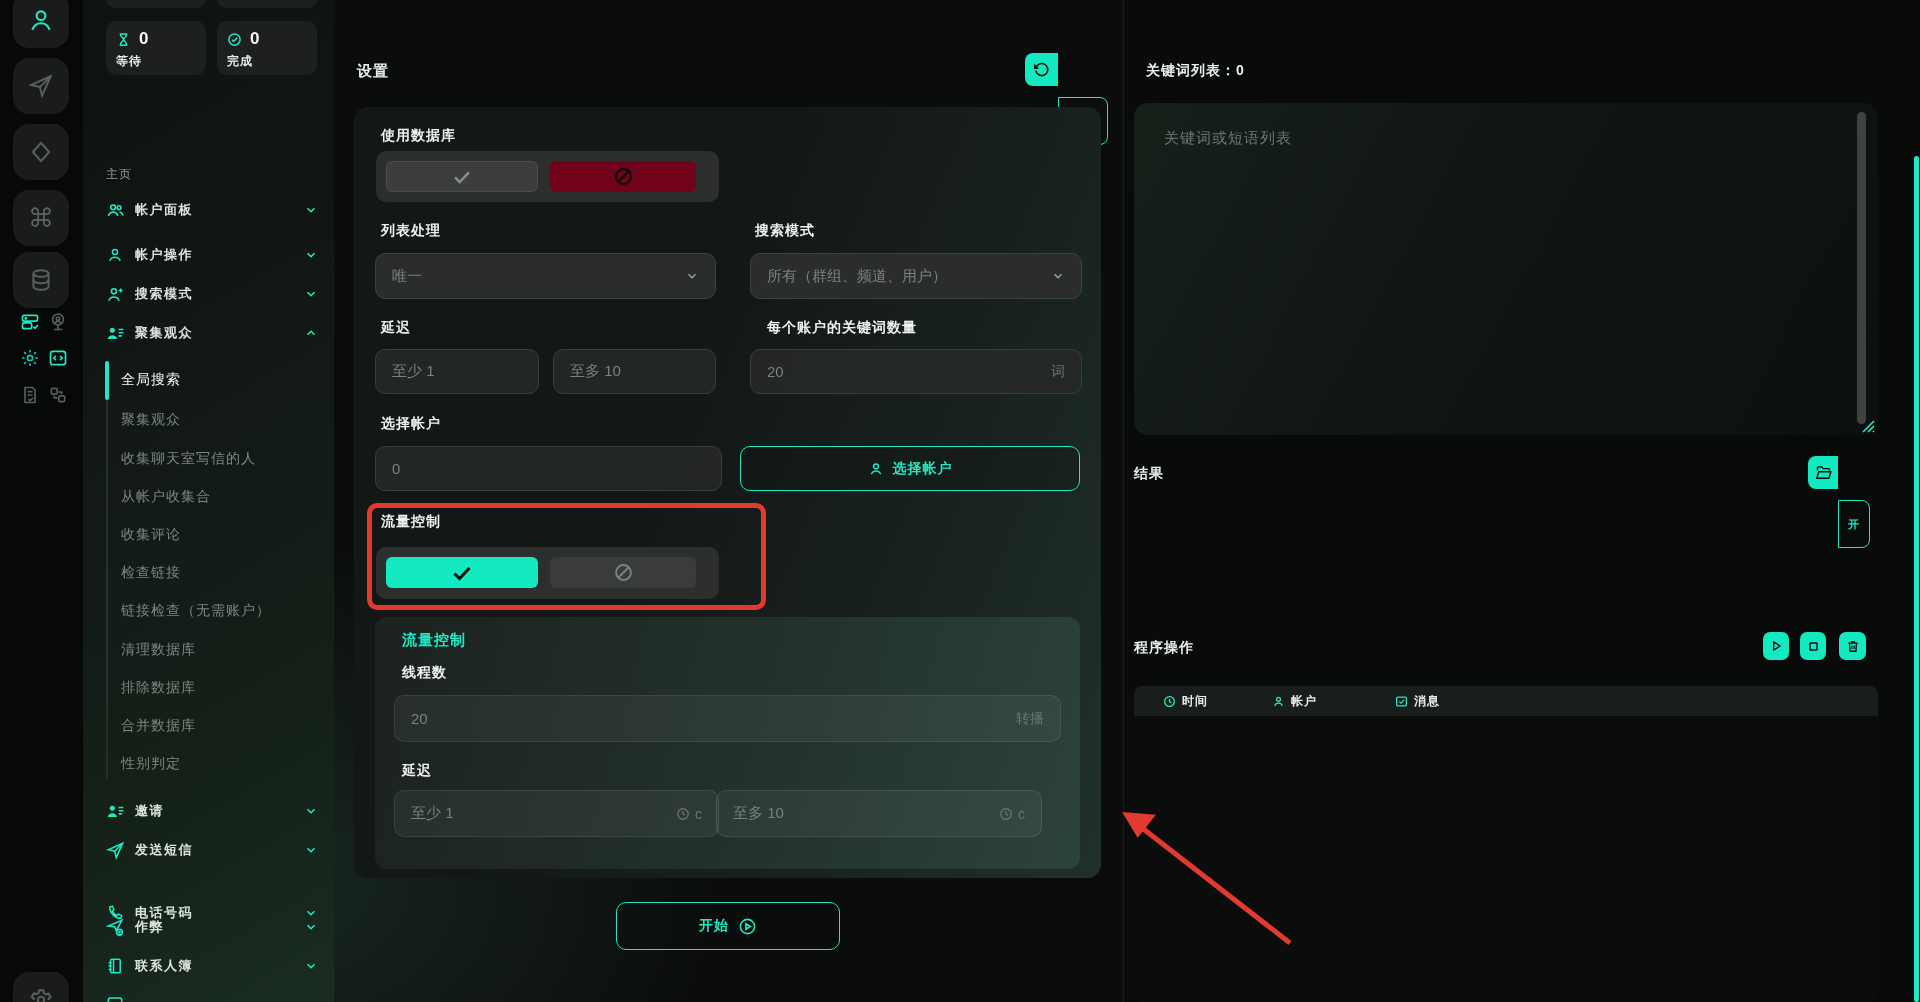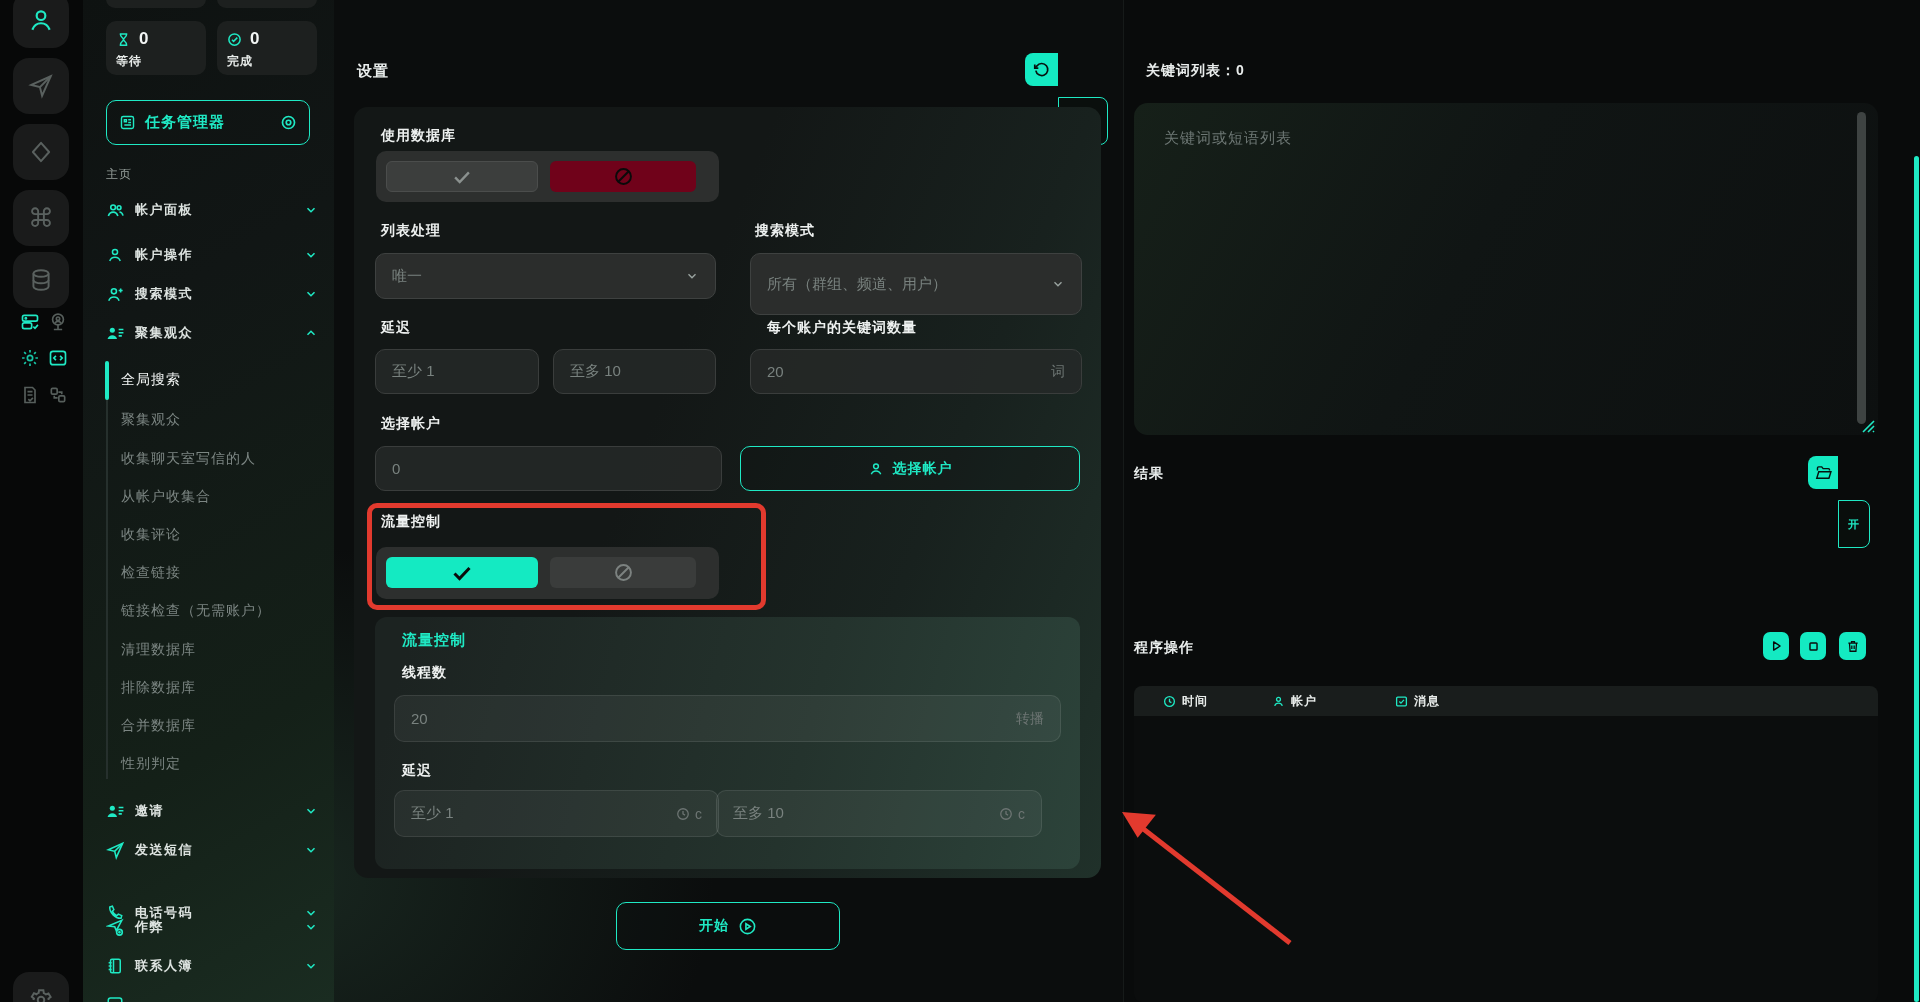--- a/index.html
+++ b/index.html
@@ -209,35 +209,20 @@
           <svg width="15" height="15" viewBox="0 0 24 24" fill="none" stroke="currentColor" stroke-width="2.4">
               <circle cx="12" cy="12" r="9"></circle>
               <path d="M8 12.5l2.5 2.5L16.5 9"></path>
             </svg>
         </span>
         <span class="tval">0</span>
       </div>
       <div class="tlab">完成</div>
     </div>
 
-    <div id="taskmgr">
-      <span>
-        <svg width="17" height="17" viewBox="0 0 24 24" fill="none" stroke="currentColor" stroke-width="2">
-            <rect x="3.5" y="3.5" width="17" height="17" rx="2.5"></rect>
-            <path d="M7.5 8h3v3h-3zM13 8h4M13 12h4M7.5 15.5h9.5"></path>
-          </svg>
-      </span>
-      <span class="tmlabel">任务管理器</span>
-      <span>
-        <svg width="17" height="17" viewBox="0 0 24 24" fill="none" stroke="currentColor" stroke-width="2.4">
-            <circle cx="12" cy="12" r="8.5"></circle>
-            <circle cx="12" cy="12" r="3.2"></circle>
-          </svg>
-      </span>
-    </div>
 
     <div class="sechead" style="top:166px">主页</div>
 
     <div class="mitem" style="top:198px">
       <span class="mico">
         <svg width="19" height="19" viewBox="0 0 24 24" fill="none" stroke="currentColor" stroke-width="2">
             <circle cx="9" cy="8" r="3"></circle>
             <path d="M3 19c1-3.5 3.3-5 6-5s5 1.5 6 5"></path>
             <circle cx="16.5" cy="8.5" r="2.4"></circle>
             <path d="M17 14c2.3.2 3.8 1.6 4.5 4.5"></path>
@@ -426,21 +411,21 @@
       <div class="flabel" style="left:27px; top:115px;">列表处理</div>
       <div class="field select" style="left:21px; top:146px; width:341px; height:46px;">
         <span>唯一</span>
         <span class="chevd">
           <svg width="14" height="14" viewBox="0 0 24 24" fill="none" stroke="currentColor" stroke-width="2.4">
               <path d="M6 9l6 6 6-6"></path>
             </svg>
         </span>
       </div>
       <div class="flabel" style="left:401px; top:115px;">搜索模式</div>
-      <div class="field select" style="left:396px; top:146px; width:332px; height:62px;">
+      <div class="field select" style="left:396px; top:146px; width:332px; height:46px;">
         <span style="white-space:nowrap; overflow:hidden;">所有（群组、频道、用户）</span>
         <span class="chevd">
           <svg width="14" height="14" viewBox="0 0 24 24" fill="none" stroke="currentColor" stroke-width="2.4">
               <path d="M6 9l6 6 6-6"></path>
             </svg>
         </span>
       </div>
 
       <div class="flabel" style="left:27px; top:212px;">延迟</div>
       <div class="field" style="left:21px; top:242px; width:164px; height:45px;">

